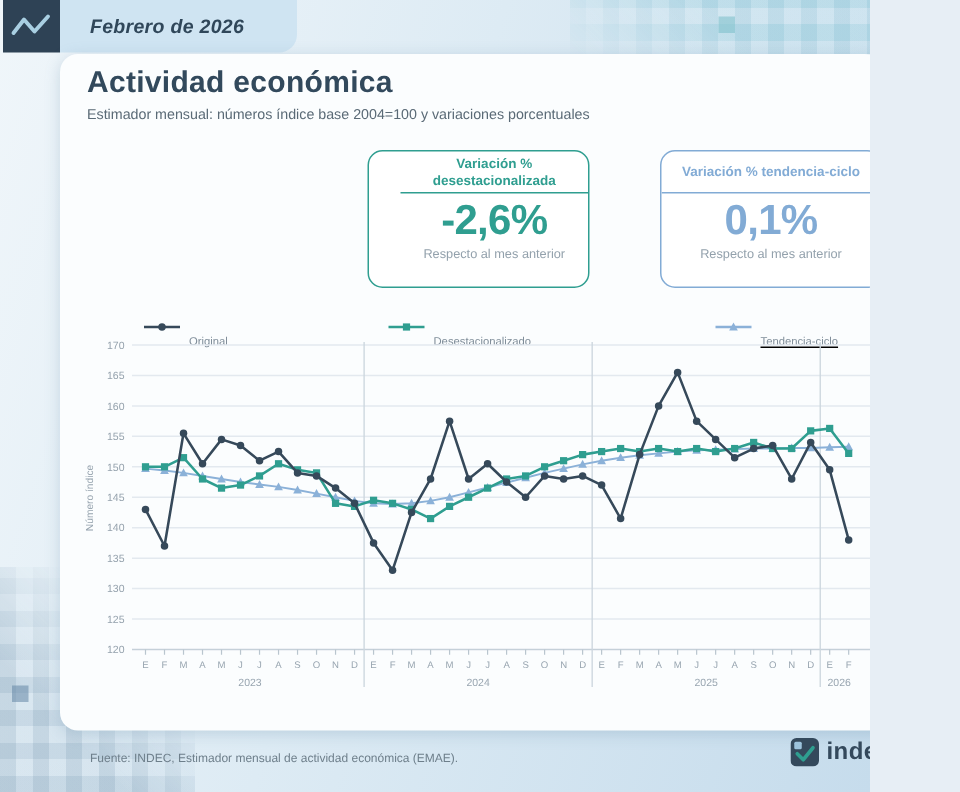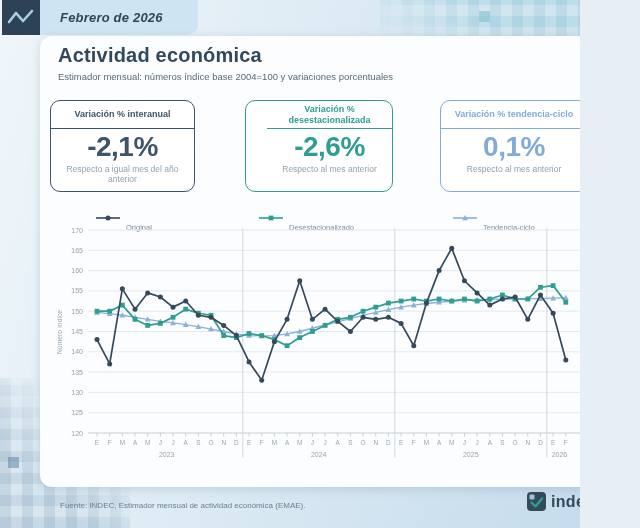--- a/index.html
+++ b/index.html
@@ -36,21 +36,21 @@
     border-radius:10px;overflow:hidden;text-align:center;}
   .stat-card .hd{height:28px;display:flex;align-items:center;justify-content:center;
     border-bottom:1.5px solid #888;padding:0 6px;}
   .stat-card .hd span{font-size:9px;font-weight:700;line-height:1.15;}
   .stat-value{font-size:28px;font-weight:700;line-height:1;margin-top:4px;letter-spacing:-.5px;}
   .stat-caption{font-size:8.5px;line-height:1.2;color:#93a1ac;margin-top:3px;padding:0 12px;}
   #card1{left:50px;width:145px;} #card2{left:245px;width:148px;} #card3{left:440px;width:148px;}
   
   .legend-item{position:absolute;top:203px;display:flex;align-items:center;gap:5px;}
   .legend-item span{font-size:7.5px;color:#7f8d99;margin-top:20px;}
-  #leg0{left:95px;} #leg1{left:258px;} #leg2{left:452px;}
+  #leg0{left:95px;} #leg1{left:258px;} #leg2{left:476px;text-decoration:underline;}
   
   #chart{position:absolute;left:55px;top:220px;}
   #chart text{font-family:"Liberation Sans",sans-serif;}
   
   .footer-source{position:absolute;left:60px;top:501px;font-size:8px;color:#6e7f8b;}
   .brand{position:absolute;left:527px;top:492px;display:flex;align-items:flex-end;gap:5px;}
   .brand-text{font-size:16px;font-weight:700;color:#34495c;letter-spacing:.3px;}
 </style>
 </head>
 <body>
@@ -71,27 +71,20 @@
 
   <div class="date-banner">
     <span>Febrero de 2026</span>
   </div>
 
   <div class="content-card"></div>
 
   <div class="page-title">Actividad económica</div>
   <div class="page-subtitle">Estimador mensual: números índice base 2004=100 y variaciones porcentuales</div>
 
-  <div class="stat-card" id="card1" style="border-color: rgb(62, 84, 104);">
-    <div class="hd" style="border-bottom-color: rgb(62, 84, 104);">
-        <span style="color: rgb(62, 84, 104);">Variación % interanual</span>
-      </div>
-    <div class="stat-value" style="color: rgb(62, 84, 104);">-2,1%</div>
-    <div class="stat-caption">Respecto a igual mes del año anterior</div>
-  </div>
   <div class="stat-card" id="card2" style="border-color: rgb(47, 158, 144); padding-left: 21px;">
     <div class="hd" style="border-bottom-color: rgb(47, 158, 144);">
         <span style="color: rgb(47, 158, 144);">Variación % desestacionalizada</span>
       </div>
     <div class="stat-value" style="color: rgb(47, 158, 144);">-2,6%</div>
     <div class="stat-caption">Respecto al mes anterior</div>
   </div>
   <div class="stat-card" id="card3" style="border-color: rgb(130, 171, 213);">
     <div class="hd" style="border-bottom-color: rgb(130, 171, 213);">
         <span style="color: rgb(130, 171, 213);">Variación % tendencia-ciclo</span>

